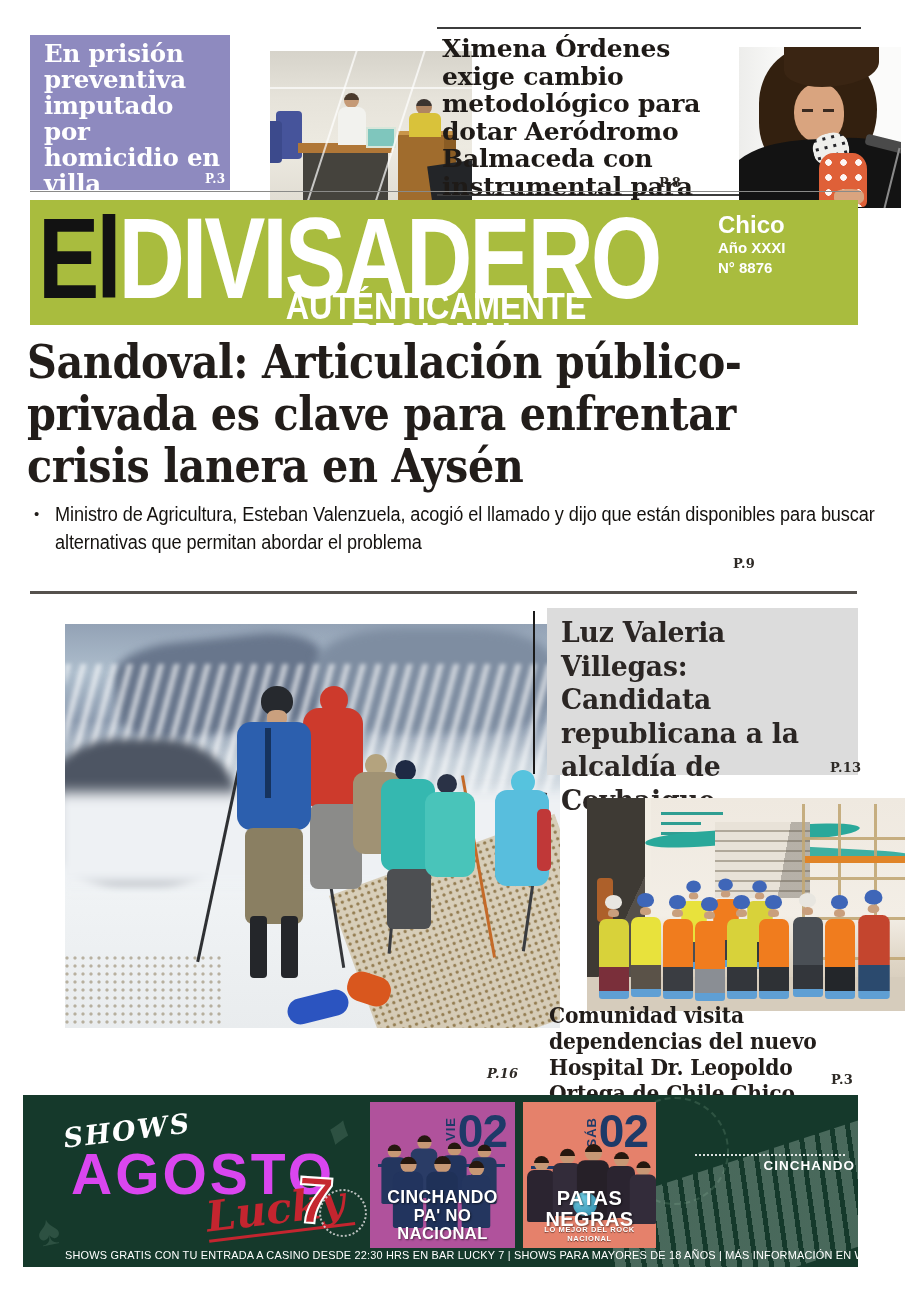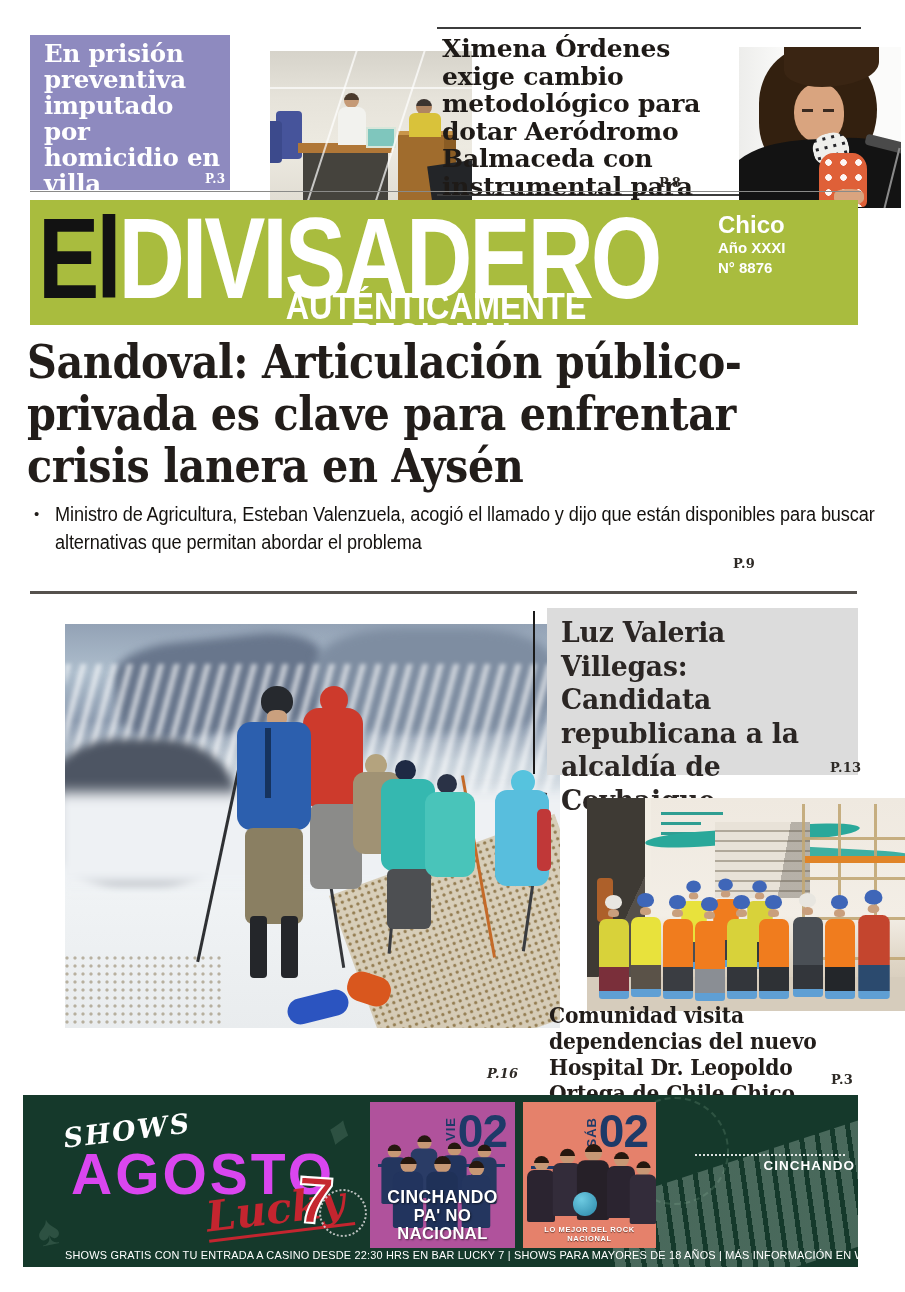--- a/index.html
+++ b/index.html
@@ -309,20 +309,24 @@
         <span class="card-day">SÁB</span>
         <span class="card-num">02</span>
       </div>
       <div class="cs-line"></div>
       <div class="m" style="left:4px;bottom:26px;--c:#2b2430;"></div>
       <div class="m" style="left:30px;bottom:32px;transform:scale(1.02);--c:#332c3a;"></div>
       <div class="m" style="left:56px;bottom:28px;transform:scale(1.15);--c:#262028;"></div>
       <div class="m" style="left:84px;bottom:30px;--c:#2b2430;"></div>
       <div class="m" style="left:106px;bottom:24px;transform:scale(.95);--c:#332c3a;"></div>
       <div class="ball"></div>
+      <div class="card-title">
+        <span class="t1" style="font-size:20px;">PATAS</span>
+        <span class="t2" style="font-size:20px;">NEGRAS</span>
+      </div>
       <div class="card-sub">LO MEJOR DEL ROCK NACIONAL</div>
     </div>
 
     <div class="dreams">
       <div class="dreams-dots"></div>
       <div class="dreams-city">CINCHANDO</div>
     </div>
 
     <div class="legal sq">SHOWS GRATIS CON TU ENTRADA A CASINO DESDE 22:30 HRS EN BAR LUCKY 7 | SHOWS PARA MAYORES DE 18 AÑOS | MÁS INFORMACIÓN EN WWW.DREAMS.CL</div>
   </footer>

